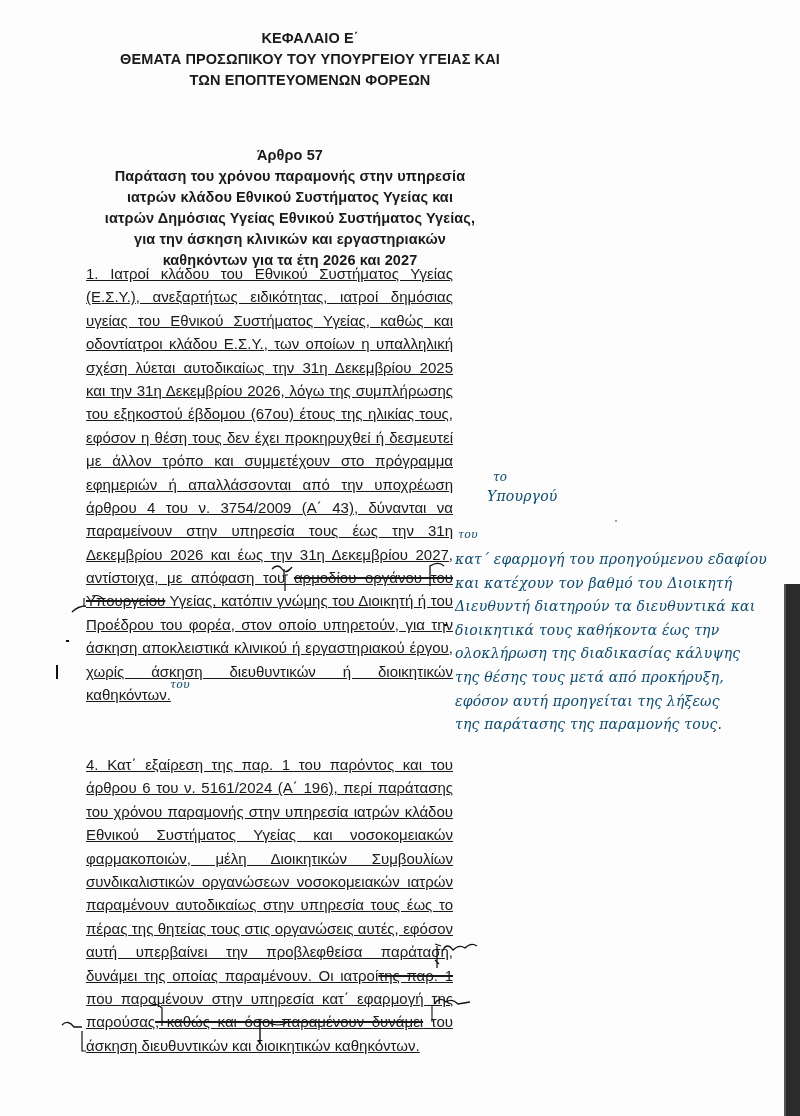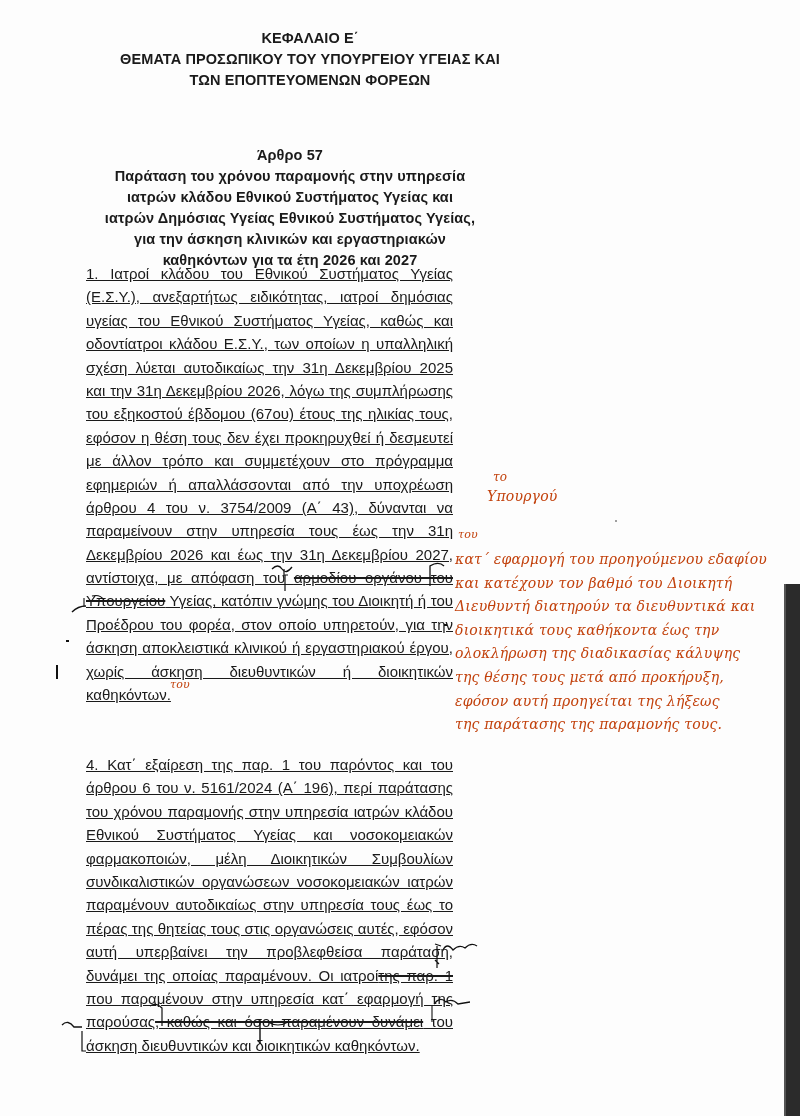--- a/index.html
+++ b/index.html
@@ -22,21 +22,21 @@
       position: absolute; left: 86px; width: 367px;
       font-size: 15px; line-height: 23.4px; text-decoration: underline;
     }
     .para .ln { display: block; text-align: justify; text-align-last: justify; white-space: nowrap; height: 23.4px; }
     .para .ln.last { text-align-last: left; }
     .para1 { top: 250px; }
     .para4 { top: 741px; }
     .strike { text-decoration: line-through; text-decoration-thickness: 1.5px; }
     .hand {
       position: absolute; font-family: "DejaVu Serif", serif; font-style: italic;
-      color: #c2410c; letter-spacing: 0.2px;
+      color: #0c4a6e; letter-spacing: 0.2px;
     }
     .hand-note { left: 455px; top: 536px; width: 330px; font-size: 14px; line-height: 23.6px; }
     .hand-note div { white-space: nowrap; }
     .hand-top1 { left: 493px; top: 458px; font-size: 12px; }
     .hand-top2 { left: 487px; top: 476px; font-size: 14px; }
     .hand-gao1 { left: 458px; top: 516px; font-size: 11px; }
     .hand-gao2 { left: 170px; top: 666px; font-size: 11px; }
     .mark { position: absolute; background: #111; }
     .dark-bar { position: absolute; right: 0; top: 572px; width: 14px; height: 544px; background: #2b2b2b; border-left: 2px solid #555; }
     svg.scribble { position: absolute; overflow: visible; }

